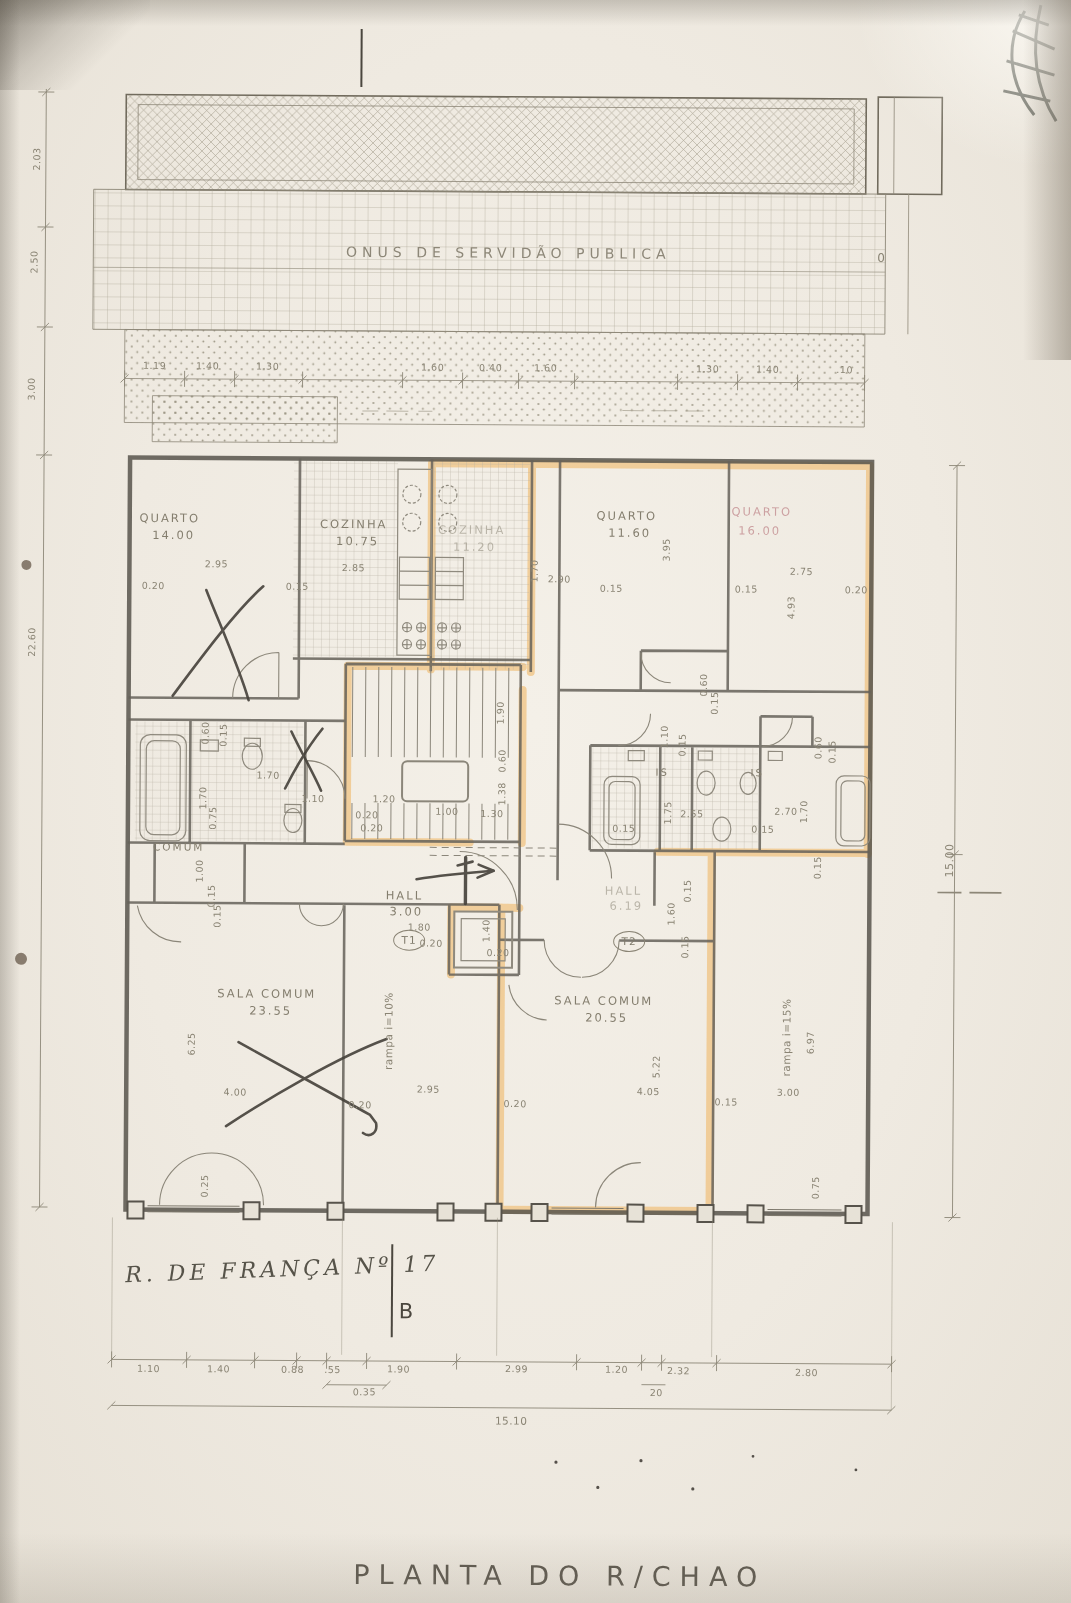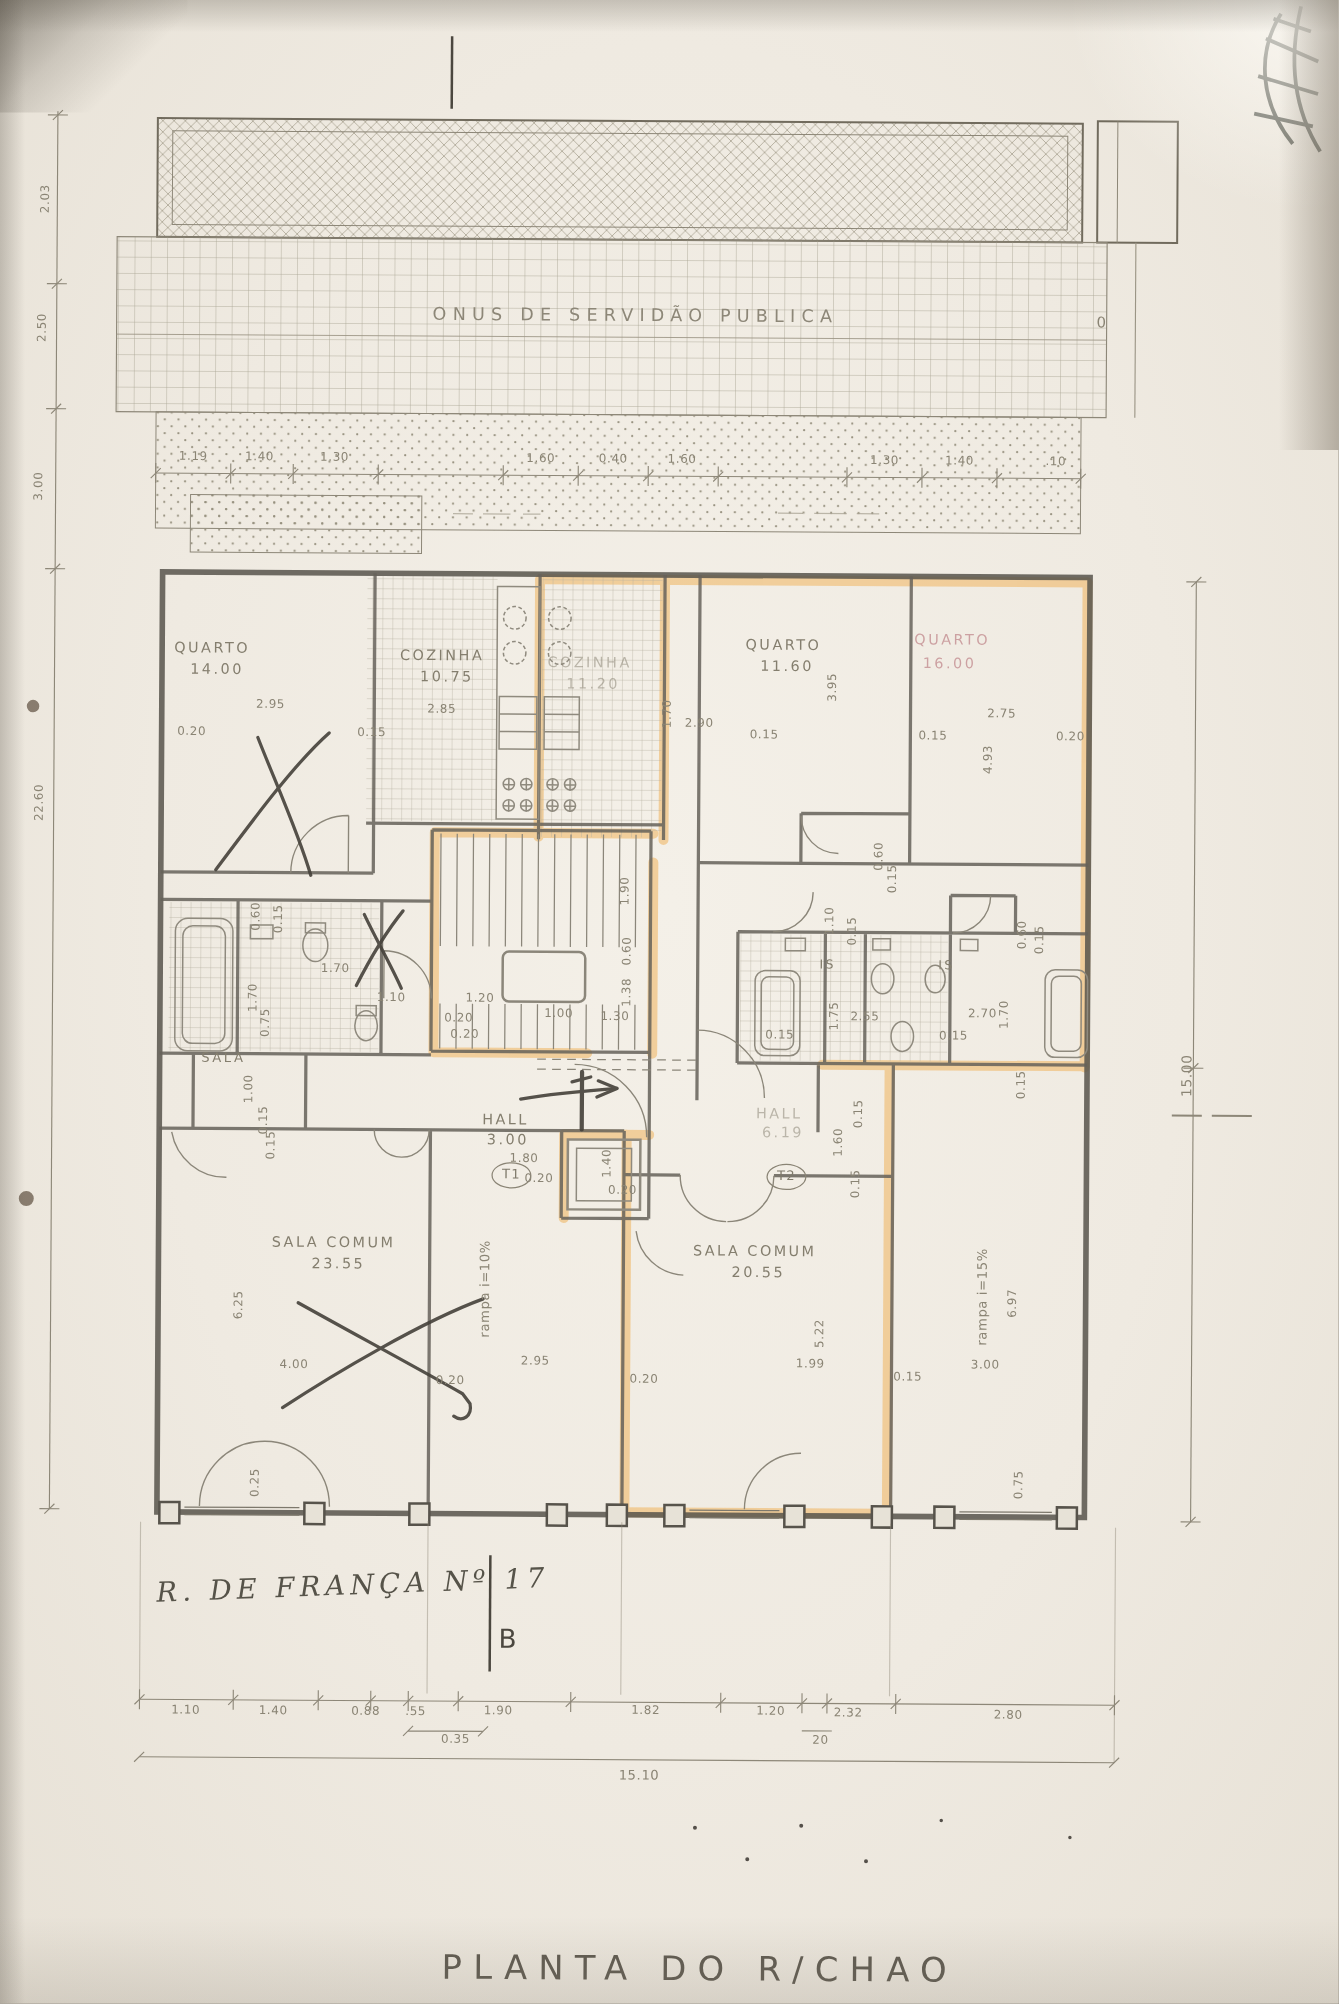--- a/index.html
+++ b/index.html
@@ -335,21 +335,21 @@
   <div class="lbl" style="left:420px;top:928px">1.80</div>
   <div class="lbl" style="left:432px;top:944px">0.20</div>
   <div class="lbl v" style="left:688px;top:890px">0.15</div>
   <div class="lbl v" style="left:672px;top:913px">1.60</div>
   <div class="lbl v" style="left:686px;top:946px">0.15</div>
   <div class="lbl v" style="left:487px;top:931px">1.40</div>
   <div class="lbl" style="left:499px;top:953px">0.20</div>
   <div class="lbl v" style="left:703px;top:684px">0.60</div>
   <div class="lbl v" style="left:714px;top:702px">0.15</div>
 
-  <div class="lbl room" style="left:179px;top:849px;font-size:10.5px">SALA</div>
+  <div class="lbl room" style="left:179px;top:849px;font-size:10.5px">COMUM</div>
   <div class="lbl room" style="left:405px;top:897px">HALL</div>
   <div class="lbl room" style="left:407px;top:913px">3.00</div>
   <div class="unit-badge" style="left:410px;top:941px"><span>T1</span></div>
   <div class="lbl room faint" style="left:624px;top:891px">HALL</div>
   <div class="lbl room faint" style="left:627px;top:906px">6.19</div>
   <div class="unit-badge" style="left:630px;top:941px"><span>T2</span></div>
   <div class="lbl room" style="left:662px;top:772px;font-size:10px">IS</div>
   <div class="lbl room" style="left:757px;top:772px;font-size:10px">IS</div>
 
   <div class="lbl room" style="left:268px;top:996px">SALA COMUM</div>
@@ -359,34 +359,34 @@
   <div class="lbl v" style="left:390px;top:1032px;font-size:10.5px">rampa  i=10%</div>
   <div class="lbl v" style="left:788px;top:1036px;font-size:10.5px">rampa  i=15%</div>
 
   <div class="lbl v" style="left:193px;top:1046px">6.25</div>
   <div class="lbl" style="left:237px;top:1094px">4.00</div>
   <div class="lbl v" style="left:207px;top:1188px">0.25</div>
   <div class="lbl v" style="left:212px;top:898px">0.15</div>
   <div class="lbl" style="left:362px;top:1106px">0.20</div>
   <div class="lbl" style="left:430px;top:1090px">2.95</div>
   <div class="lbl v" style="left:658px;top:1066px">5.22</div>
-  <div class="lbl" style="left:650px;top:1091px">1.99</div>
+  <div class="lbl" style="left:650px;top:1091px">4.05</div>
   <div class="lbl" style="left:517px;top:1104px">0.20</div>
   <div class="lbl" style="left:728px;top:1101px">0.15</div>
   <div class="lbl" style="left:790px;top:1091px">3.00</div>
   <div class="lbl v" style="left:812px;top:1041px">6.97</div>
   <div class="lbl v" style="left:818px;top:866px">0.15</div>
   <div class="lbl v" style="left:818px;top:1186px">0.75</div>
 
   <div class="lbl" style="left:152px;top:1371px">1.10</div>
   <div class="lbl" style="left:222px;top:1371px">1.40</div>
   <div class="lbl" style="left:296px;top:1371px">0.88</div>
   <div class="lbl" style="left:336px;top:1371px">.55</div>
   <div class="lbl" style="left:402px;top:1370px">1.90</div>
-  <div class="lbl" style="left:520px;top:1369px">1.82</div>
+  <div class="lbl" style="left:520px;top:1369px">2.99</div>
   <div class="lbl" style="left:620px;top:1369px">1.20</div>
   <div class="lbl" style="left:682px;top:1370px">2.32</div>
   <div class="lbl" style="left:810px;top:1371px">2.80</div>
   <div class="lbl" style="left:368px;top:1393px">0.35</div>
   <div class="lbl" style="left:660px;top:1392px">20</div>
   <div class="lbl" style="left:515px;top:1421px;font-size:10.5px">15.10</div>
 
   <div class="hand" style="left:128px;top:1258px">R. DE FRANÇA Nº 17</div>
   <div class="secB" style="left:402px;top:1300px">B</div>
   <div class="title" style="left:358px;top:1560px">PLANTA DO R/CHAO</div>

